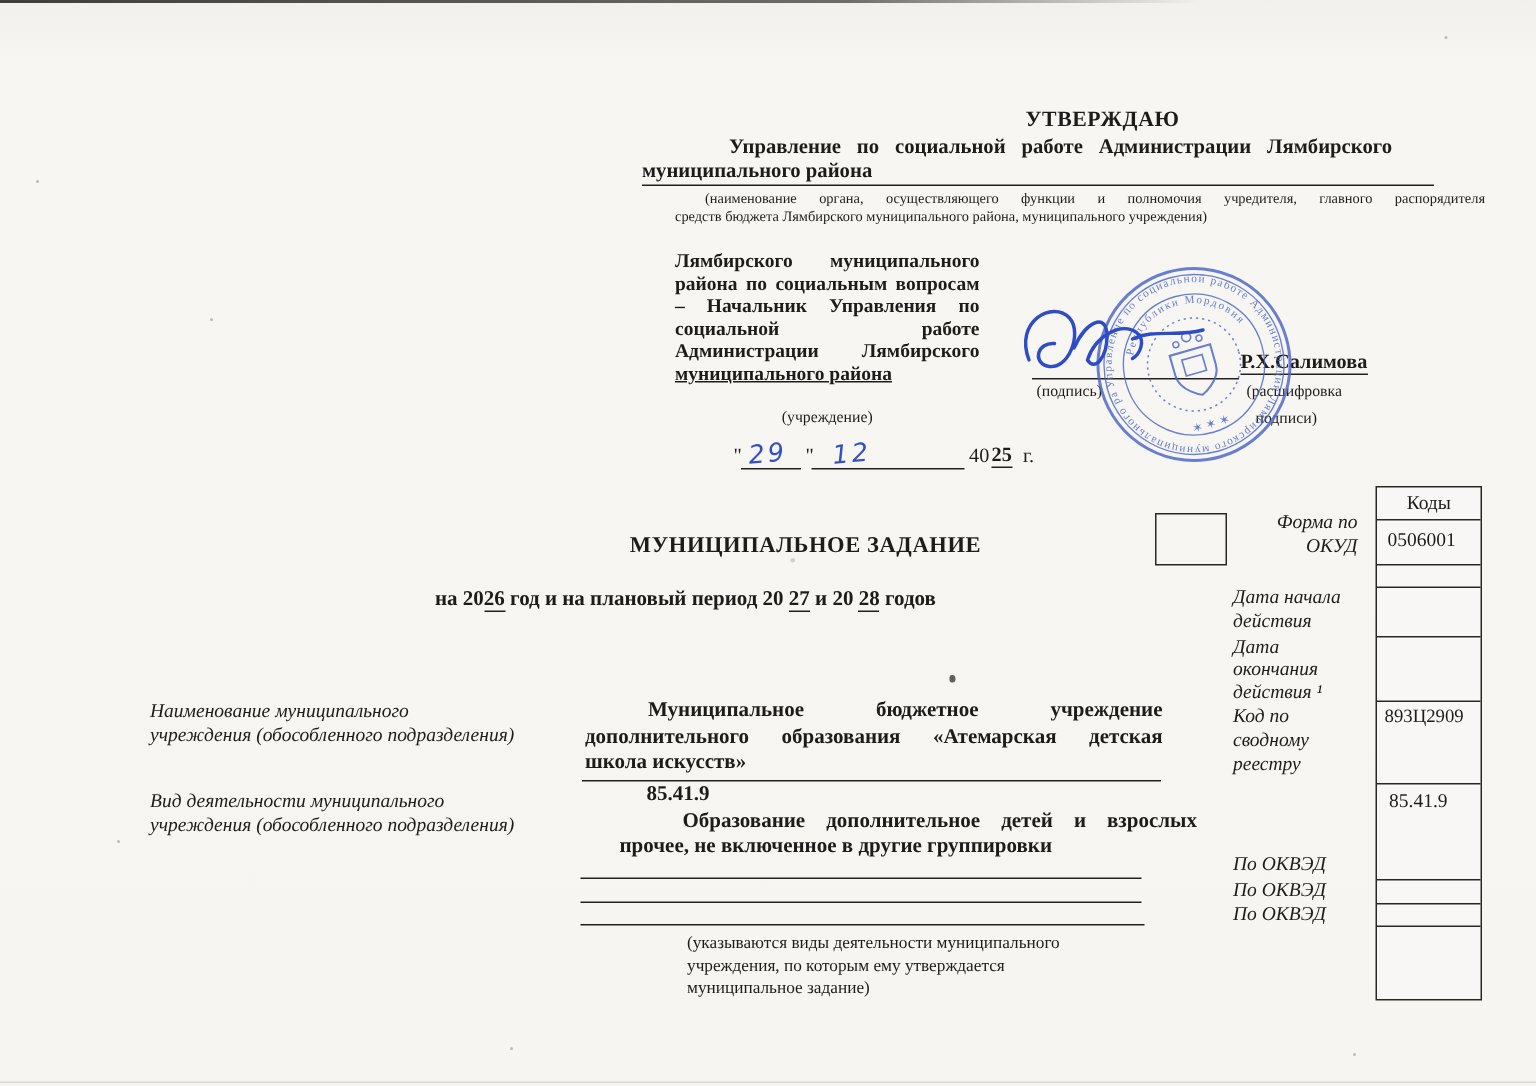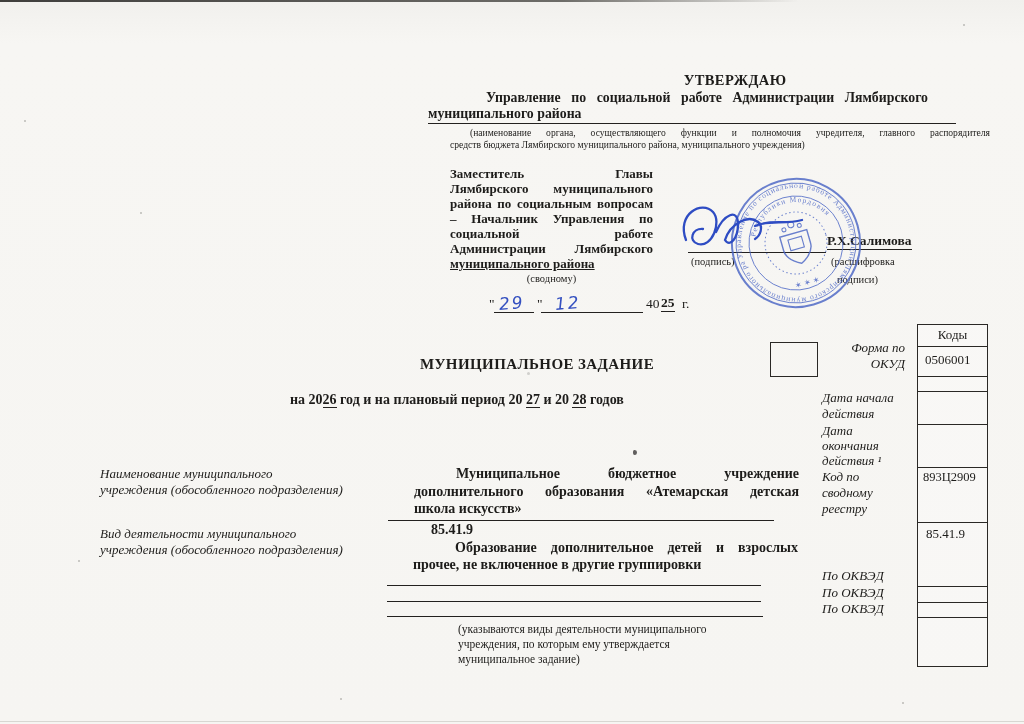--- a/index.html
+++ b/index.html
@@ -39,29 +39,28 @@
   <span class="lastline">муниципального района</span>
 </div>
 <div class="hr" style="left:428px;top:123px;width:528px;"></div>
 
 <div class="abs" style="left:423px;top:127px;width:540px;font-size:9.6px;line-height:11.6px;margin-left:27px;">
   <span class="jline" style="text-indent:20px;">(наименование органа, осуществляющего функции и полномочия учредителя, главного распорядителя</span>
   <span class="lastline">средств бюджета Лямбирского муниципального района, муниципального учреждения)</span>
 </div>
 
 <div class="abs b" style="left:450px;top:166px;width:203px;font-size:13px;line-height:15px;">
-  <span class="jline">Заместитель Главы</span>
   <span class="jline">Лямбирского муниципального</span>
   <span class="jline">района по социальным вопросам</span>
   <span class="jline">– Начальник Управления по</span>
   <span class="jline">социальной работе</span>
   <span class="jline">Администрации Лямбирского</span>
   <span class="lastline" style="text-decoration:underline;">муниципального района</span>
 </div>
-<div class="abs small" style="left:450px;top:273px;width:203px;text-align:center;">(сводному)</div>
+<div class="abs small" style="left:450px;top:273px;width:203px;text-align:center;">(учреждение)</div>
 
 <div class="hr" style="left:688px;top:252px;width:138px;"></div>
 <div class="abs small" style="left:691px;top:256px;">(подпись)</div>
 
 <div class="abs b ulined" style="left:827px;top:233px;font-size:13.5px;">Р.Х.Салимова</div>
 <div class="abs small" style="left:831px;top:256px;">(расшифровка</div>
 <div class="abs small" style="left:837px;top:274px;">подписи)</div>
 
 <div class="abs" style="left:714px;top:161px;width:164px;height:164px;transform:rotate(-16deg);opacity:.82;z-index:5;">
   <svg width="164" height="164" viewBox="0 0 164 164">
@@ -135,21 +134,21 @@
 <div class="abs side-lbl" style="left:822px;top:469px;width:90px;">Код по сводному реестру</div>
 <div class="abs side-lbl" style="left:822px;top:568px;width:92px;white-space:nowrap;">По ОКВЭД</div>
 <div class="abs side-lbl" style="left:822px;top:585px;width:92px;white-space:nowrap;">По ОКВЭД</div>
 <div class="abs side-lbl" style="left:822px;top:601px;width:92px;white-space:nowrap;">По ОКВЭД</div>
 
 <div class="abs side-lbl" style="left:100px;top:466px;width:320px;">
   <span class="lastline">Наименование муниципального</span>
   <span class="lastline">учреждения (обособленного подразделения)</span>
 </div>
 
-<div class="abs b" style="left:414px;top:465px;width:385px;font-size:14px;line-height:17.5px;">
+<div class="abs b" style="left:390px;top:465px;width:385px;font-size:14px;line-height:17.5px;">
   <span class="jline" style="text-indent:42px;">Муниципальное бюджетное учреждение</span>
   <span class="jline">дополнительного образования «Атемарская детская</span>
   <span class="lastline">школа искусств»</span>
 </div>
 <div class="hr" style="left:388px;top:520px;width:386px;"></div>
 
 <div class="abs b" style="left:431px;top:522px;font-size:14px;">85.41.9</div>
 
 <div class="abs side-lbl" style="left:100px;top:526px;width:320px;">
   <span class="lastline">Вид деятельности муниципального</span>

